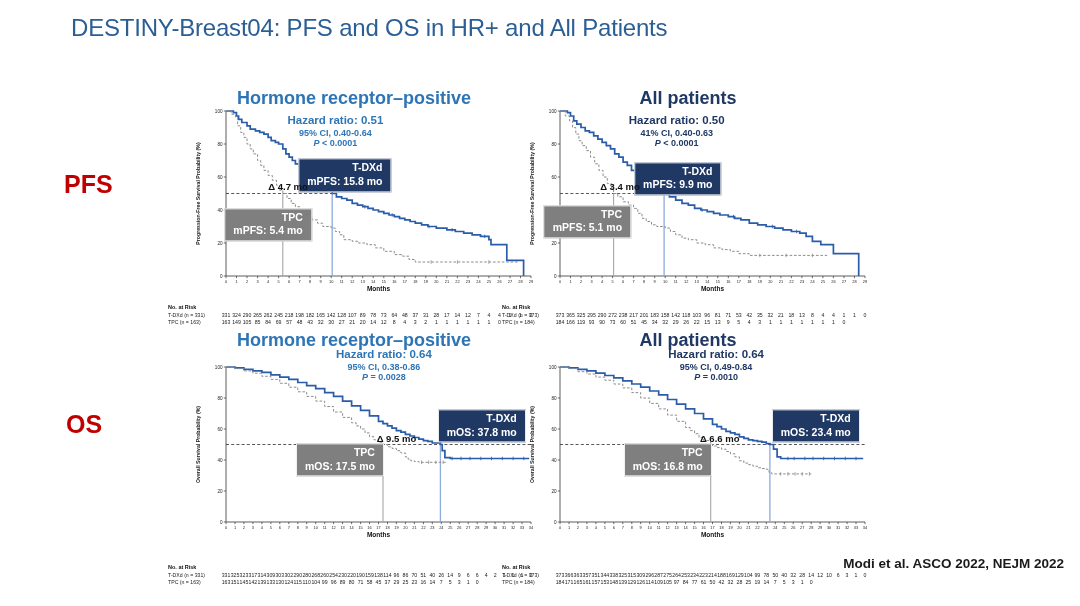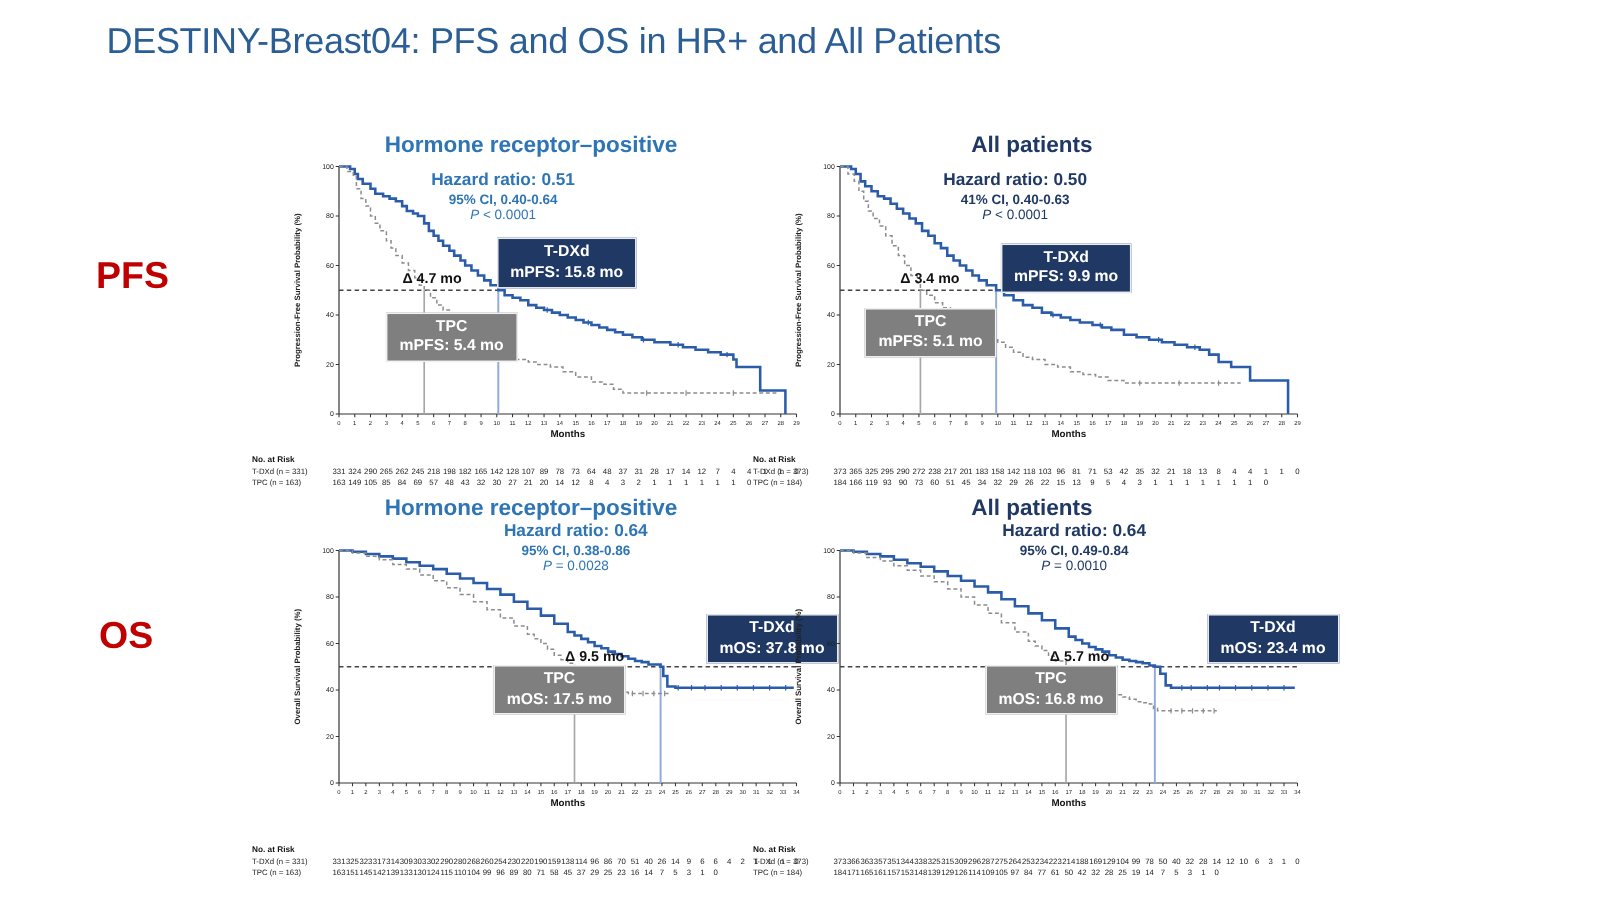--- a/index.html
+++ b/index.html
@@ -4,34 +4,34 @@
 <style>
   html,body{margin:0;padding:0;background:#fff;font-family:"Liberation Sans",sans-serif;}
   .slide{position:relative;width:1080px;height:606px;background:#ffffff;overflow:hidden;}
   .slide-title{position:absolute;left:44px;top:14px;font-size:24px;font-weight:normal;color:#2B5E94;letter-spacing:-0.2px;white-space:nowrap;margin-left:27px;}
   .row-label{position:absolute;font-size:25px;font-weight:bold;color:#C00000;}
   .row-label.pfs{left:64px;top:170px;}
   .row-label.os{left:66px;top:410px;}
   .citation{position:absolute;right:16px;top:556px;font-size:13.5px;font-weight:600;color:#1a1a1a;}
 
   .chart-block{position:absolute;width:372px;}
-  .chart-title{font-size:15px;font-weight:bold;text-align:center;height:18px;white-space:nowrap;}
+  .chart-title{font-size:18px;font-weight:bold;text-align:center;height:18px;white-space:nowrap;}
   .plot-area{position:relative;margin-left:24px;width:345px;}
   .plot-area.pfs{height:196px;}
   .plot-area.os{height:200px;padding-top:14px;}
   .km-svg{display:block;}
 
   .stats{position:absolute;text-align:center;line-height:1.18;transform:translateX(-50%);white-space:nowrap;}
   .stats-hr{font-size:11.5px;font-weight:bold;}
   .stats-ci{font-size:9px;font-weight:bold;}
-  .stats-p{font-size:9px;font-weight:normal;}
+  .stats-p{font-size:9px;font-weight:bold;}
   .stats-p::first-letter{font-style:italic;}
 
-  .kbox{position:absolute;transform:translate(-50%,-50%);color:#fff;font-weight:bold;text-align:center;
-        padding:2px 8px;line-height:1.3;white-space:nowrap;border:1px solid rgba(255,255,255,0.9);margin-left:33px;}
+  .kbox{position:absolute;transform:translate(-50%,-50%);color:#fff;font-weight:bold;text-align:right;
+        padding:2px 8px;line-height:1.3;white-space:nowrap;border:1px solid rgba(255,255,255,0.9);}
   .kbox-title{font-size:10.5px;}
   .kbox-value{font-size:10.5px;}
   .delta{position:absolute;transform:translate(-50%,-50%);font-size:9.5px;font-weight:bold;color:#111;white-space:nowrap;}
 
   .risk{position:relative;margin-top:2px;height:26px;}
   .risk-header{position:absolute;left:0;top:0;font-size:5.5px;font-weight:bold;color:#111;white-space:nowrap;}
   .risk-row{position:absolute;left:0;width:100%;height:8px;}
   .risk-row.r0{top:8px;}
   .risk-row.r1{top:15px;}
   .risk-label{position:absolute;left:0;top:0;font-size:5.2px;color:#222;white-space:nowrap;}
@@ -539,28 +539,29 @@
         <div class="stats-p">P = 0.0010</div>
       </div>
       <div class="kbox kbox-tdxd" style="background: rgb(31, 56, 100); left: 289.662px; top: 77.9px;">
         <div class="kbox-title">T-DXd</div>
         <div class="kbox-value">mOS: 23.4 mo</div>
       </div>
       <div class="kbox kbox-tpc" style="background: rgb(127, 127, 127); left: 141.647px; top: 112px;">
         <div class="kbox-title">TPC</div>
         <div class="kbox-value">mOS: 16.8 mo</div>
       </div>
-      <div class="delta" style="left: 193.676px; top: 89.525px;">Δ 5.7 mo</div>
+      <div class="delta" style="left: 193.676px; top: 89.525px;">Δ 6.6 mo</div>
     </div>
     <div class="risk">
       <div class="risk-header">No. at Risk</div>
       <div class="risk-row r0">
         <span class="risk-label">T-DXd (n = 373)</span>
         <span class="risk-values"><span style="left: 58px;">373</span><span style="left: 66.9706px;">366</span><span style="left: 75.9412px;">363</span><span style="left: 84.9118px;">357</span><span style="left: 93.8824px;">351</span><span style="left: 102.853px;">344</span><span style="left: 111.824px;">338</span><span style="left: 120.794px;">325</span><span style="left: 129.765px;">315</span><span style="left: 138.735px;">309</span><span style="left: 147.706px;">296</span><span style="left: 156.676px;">287</span><span style="left: 165.647px;">275</span><span style="left: 174.618px;">264</span><span style="left: 183.588px;">253</span><span style="left: 192.559px;">234</span><span style="left: 201.529px;">223</span><span style="left: 210.5px;">214</span><span style="left: 219.471px;">188</span><span style="left: 228.441px;">169</span><span style="left: 237.412px;">129</span><span style="left: 246.382px;">104</span><span style="left: 255.353px;">99</span><span style="left: 264.324px;">78</span><span style="left: 273.294px;">50</span><span style="left: 282.265px;">40</span><span style="left: 291.235px;">32</span><span style="left: 300.206px;">28</span><span style="left: 309.176px;">14</span><span style="left: 318.147px;">12</span><span style="left: 327.118px;">10</span><span style="left: 336.088px;">6</span><span style="left: 345.059px;">3</span><span style="left: 354.029px;">1</span><span style="left: 363px;">0</span></span>
       </div>
       <div class="risk-row r1">
         <span class="risk-label">TPC (n = 184)</span>
         <span class="risk-values"><span style="left: 58px;">184</span><span style="left: 66.9706px;">171</span><span style="left: 75.9412px;">165</span><span style="left: 84.9118px;">161</span><span style="left: 93.8824px;">157</span><span style="left: 102.853px;">153</span><span style="left: 111.824px;">148</span><span style="left: 120.794px;">139</span><span style="left: 129.765px;">129</span><span style="left: 138.735px;">126</span><span style="left: 147.706px;">114</span><span style="left: 156.676px;">109</span><span style="left: 165.647px;">105</span><span style="left: 174.618px;">97</span><span style="left: 183.588px;">84</span><span style="left: 192.559px;">77</span><span style="left: 201.529px;">61</span><span style="left: 210.5px;">50</span><span style="left: 219.471px;">42</span><span style="left: 228.441px;">32</span><span style="left: 237.412px;">28</span><span style="left: 246.382px;">25</span><span style="left: 255.353px;">19</span><span style="left: 264.324px;">14</span><span style="left: 273.294px;">7</span><span style="left: 282.265px;">5</span><span style="left: 291.235px;">3</span><span style="left: 300.206px;">1</span><span style="left: 309.176px;">0</span></span>
       </div>
     </div>
   </div>
 
+  <div class="citation">Modi et al. ASCO 2022, NEJM 2022</div>
 </div>
 
 </body></html>

